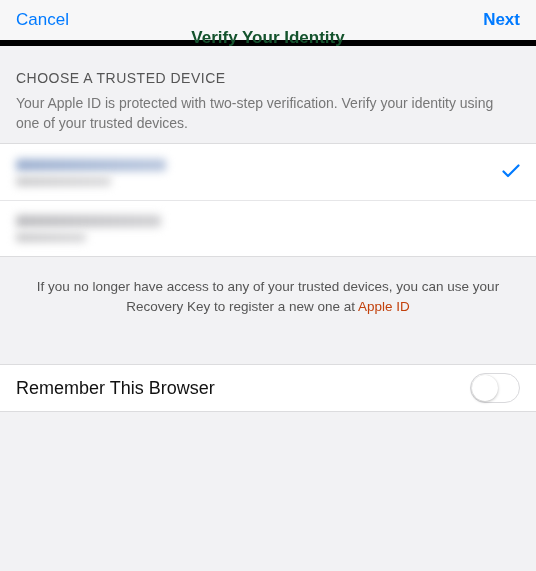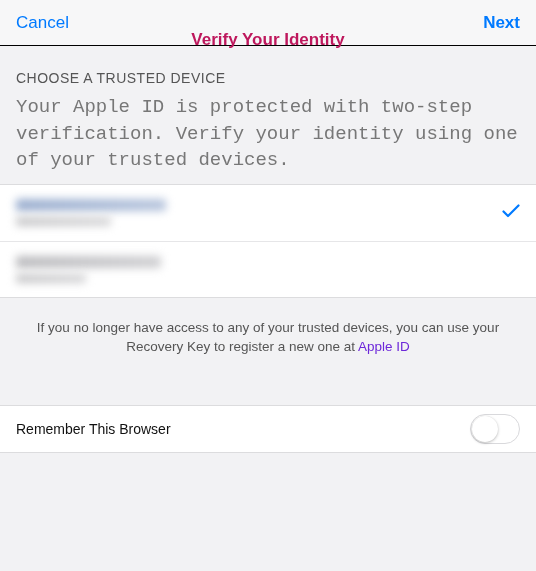--- a/index.html
+++ b/index.html
@@ -14,56 +14,55 @@
       height: 571px;
       overflow: hidden;
       color: #333;
     }
     .header {
       display: flex;
       align-items: center;
       justify-content: space-between;
       padding: 0 16px;
       background: #f7f7f8;
-      border-bottom: 1px solid #000000;
+      border-bottom: 6px solid #000000;
       height: 46px;
     }
     .header .link {
       color: #007aff;
       font-size: 17px;
       cursor: pointer;
       flex: 0 0 auto;
       width: 60px;
     }
     .header .link.right {
       text-align: right;
       font-weight: 700;
     }
     .header .title {
       font-weight: 700;
       font-size: 17px;
-      color: #be185d;
+      color: #14532d;
       flex: 1;
       text-align: center;
       margin-top: 35px;
     }
     .section-header {
       padding: 24px 16px 10px 16px;
     }
     .section-title {
       font-size: 14px;
       letter-spacing: 0.5px;
       color: #555;
       margin-bottom: 8px;
     }
     .section-desc {
-      font-size: 19px;
+      font-size: 14px;
       color: #777;
       line-height: 1.4;
-      font-family: Liberation Mono, monospace;
     }
     .list {
       border-top: 1px solid #dcdcde;
       border-bottom: 1px solid #dcdcde;
       background: #fff;
     }
     .list-item {
       display: flex;
       align-items: center;
       justify-content: space-between;
@@ -110,36 +109,36 @@
       height: 14px;
     }
     .footer-note {
       text-align: center;
       padding: 20px 20px;
       font-size: 13.5px;
       color: #555;
       line-height: 1.45;
     }
     .footer-note .link-text {
-      color: #6d28d9;
+      color: #c2410c;
       cursor: pointer;
     }
     .remember-row {
       margin-top: 28px;
       border-top: 1px solid #dcdcde;
       border-bottom: 1px solid #dcdcde;
       background: #fff;
       display: flex;
       align-items: center;
       justify-content: space-between;
       padding: 10px 16px;
       height: 48px;
     }
     .remember-label {
-      font-size: 14px;
+      font-size: 18px;
       color: #111;
     }
     .toggle {
       width: 50px;
       height: 30px;
       background: #fff;
       border: 1px solid #d9d9dc;
       border-radius: 30px;
       position: relative;
       cursor: pointer;

